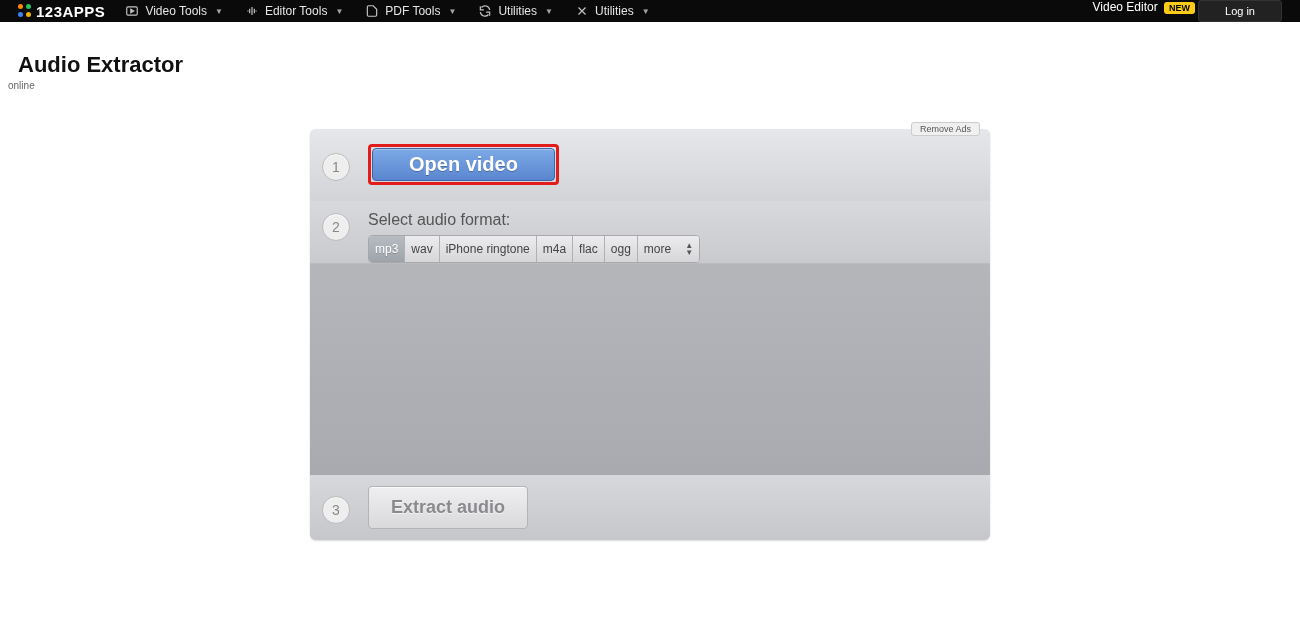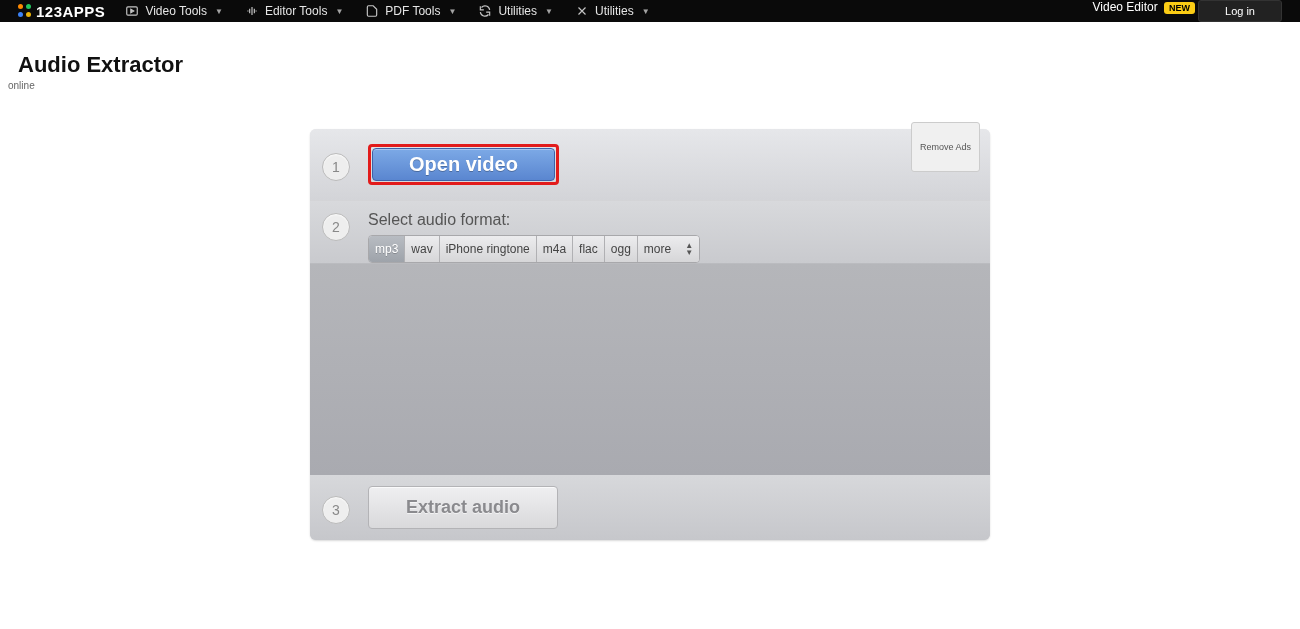--- a/index.html
+++ b/index.html
@@ -20,21 +20,21 @@
 .chev { font-size: 8px; opacity:.7; margin-left:2px; }
 
 .topbar-right { margin-left:auto; display:flex; align-items:flex-start; gap:3px; }
 .new-badge { background:#facc15; color:#000; font-size:9px; font-weight:bold; padding:1px 5px; border-radius:3px; margin-left:3px; }
 .login-btn { background:#222; border:1px solid #333; color:#fff; font-size:11px; padding:4px 26px; border-radius:3px; }
 
 .page-title { padding: 30px 18px 2px; font-size: 22px; font-weight:bold; color:#111; }
 .page-subtitle { padding: 0 8px; font-size:10px; color:#666; }
 
 .app-wrap { width:680px; margin: 38px auto 0; position:relative; }
-.remove-ads { position:absolute; right:10px; top:-7px; font-size:9px; color:#555; background:#f0f0f0; border:1px solid #ccc; padding:19px 8px; border-radius:3px; z-index:3; }
+.remove-ads { position:absolute; right:10px; top:-7px; font-size:9px; color:#555; background:#f0f0f0; border:1px solid #ccc; padding:1px 8px; border-radius:3px; z-index:3; }
 
 .panel { background: linear-gradient(#dcdde1,#c7c8cb); border-radius:6px; overflow:hidden; box-shadow: inset 0 1px 0 rgba(255,255,255,.4), 0 1px 2px rgba(0,0,0,.15); }
 
 .row { display:flex; align-items:flex-start; padding: 8px 12px; border-bottom:1px solid rgba(0,0,0,.08); position:relative; }
 .row:last-child { border-bottom:none; }
 .step-circle { width:28px; height:28px; border-radius:50%; background:#eee; border:1px solid #bbb; display:flex; align-items:center; justify-content:center; color:#888; font-size:14px; box-shadow: inset 0 1px 2px rgba(255,255,255,.8); margin-right:18px; margin-top:4px; flex-shrink:0; }
 
 .row1 { height:72px; align-items:center; background: linear-gradient(#e6e7ea,#d3d4d8); }
 .open-video-frame { border:3px solid #e21b1b; padding:1px; border-radius:4px; }
 .open-video-btn { background: linear-gradient(#7ca9e6,#5a86d0); color:#fff; font-weight:bold; font-size:20px; padding:4px 36px; border:1px solid #3d62a8; border-radius:4px; text-shadow:0 1px 0 rgba(0,0,0,.25); box-shadow: inset 0 1px 0 rgba(255,255,255,.35); }
@@ -45,21 +45,21 @@
 .format-bar { display:flex; border:1px solid #a8a8ab; border-radius:4px; overflow:hidden; background:#e4e4e6; box-shadow: inset 0 1px 2px rgba(255,255,255,.5); }
 .format-bar button { border:none; border-right:1px solid #b0b0b3; background:linear-gradient(#ececee,#d6d6d8); color:#444; font-size:12px; padding:6px 6px; cursor:pointer; }
 .format-bar button:last-child { border-right:none; }
 .format-bar button.active { background:linear-gradient(#b8bcc2,#9ea3aa); color:#fff; text-shadow:0 1px 0 rgba(0,0,0,.2); }
 .format-bar button.more { display:flex; align-items:center; gap:14px; }
 .updown { font-size:8px; line-height:7px; color:#555; display:flex; flex-direction:column; }
 
 .filler { height:212px; background: linear-gradient(#b5b6ba,#a9aab0); border-top:1px solid rgba(255,255,255,.2); }
 
 .row3 { height:65px; align-items:center; background: linear-gradient(#d7d8db,#c6c7cb); }
-.extract-btn { background:linear-gradient(#efeff1,#d9d9db); color:#8a8a8e; font-weight:bold; font-size:18px; padding:10px 37px; border:1px solid #b3b3b6; border-radius:4px; text-shadow:0 1px 0 rgba(255,255,255,.6); box-shadow: inset 0 1px 0 rgba(255,255,255,.7); }
+.extract-btn { background:linear-gradient(#efeff1,#d9d9db); color:#8a8a8e; font-weight:bold; font-size:18px; padding:10px 22px; border:1px solid #b3b3b6; border-radius:4px; text-shadow:0 1px 0 rgba(255,255,255,.6); box-shadow: inset 0 1px 0 rgba(255,255,255,.7); }
 </style>
 </head>
 <body>
 
 <div class="topbar">
   <div class="logo">
     <span class="logo-dots">
         <span></span>
         <span></span>
         <span></span>

